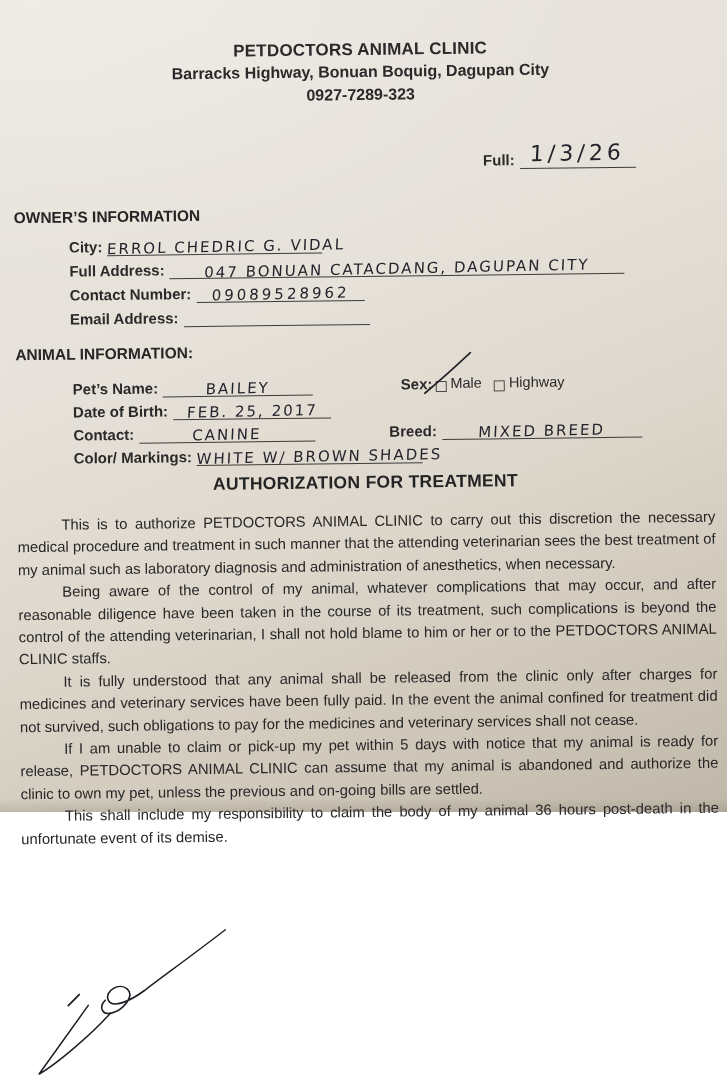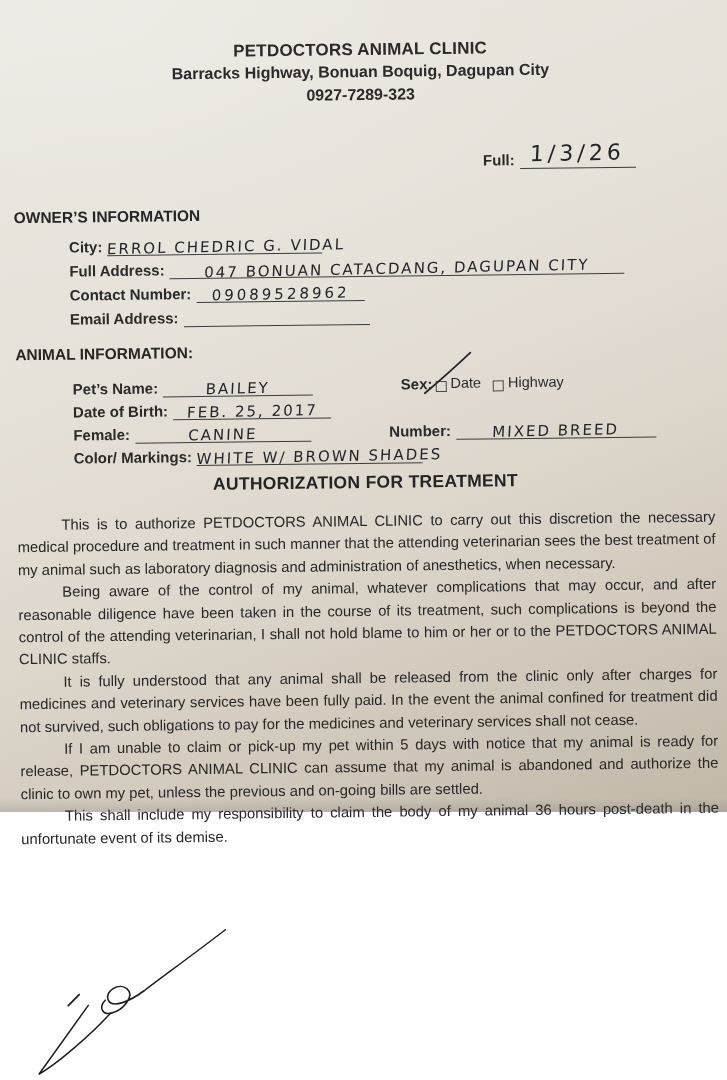--- a/index.html
+++ b/index.html
@@ -113,42 +113,42 @@
     <div class="heading" style="left:15px; top:342px;">ANIMAL INFORMATION:</div>
 
     <div class="row" style="left:72px; top:378px;">
       <span class="lbl">Pet’s Name:</span>
       <span class="fill" style="width:150px;"><span class="hw">BAILEY</span></span>
     </div>
 
     <div class="row" style="left:400px; top:376px;">
       <span class="lbl" style="padding-right:1px;text-align:right;">Sex:</span>
       <span class="checkbox"></span>
-      <span class="sexword">Date</span>
+      <span class="sexword">Male</span>
       <span style="width:10px;"></span>
       <span class="checkbox"></span>
       <span class="sexword">Highway</span>
     </div>
 
     <svg class="mark" style="left:420px; top:348px;" width="64" height="50" viewBox="0 0 64 50">
       <path d="M4,46 Q26,28 50,6" fill="none" stroke="#22222a" stroke-width="1.7" stroke-linecap="round"></path>
     </svg>
 
     <div class="row" style="left:72px; top:401px;">
       <span class="lbl">Date of Birth:</span>
       <span class="fill" style="width:158px;"><span class="hw">FEB. 25, 2017</span></span>
     </div>
 
     <div class="row" style="left:72px; top:424px;">
-      <span class="lbl">Female:</span>
+      <span class="lbl">Contact:</span>
       <span class="fill" style="width:176px;"><span class="hw">CANINE</span></span>
     </div>
 
     <div class="row" style="left:388px; top:424px;">
-      <span class="lbl">Number:</span>
+      <span class="lbl">Breed:</span>
       <span class="fill" style="width:200px;"><span class="hw">MIXED BREED</span></span>
     </div>
 
     <div class="row" style="left:72px; top:447px;">
       <span class="lbl">Color/ Markings:</span>
       <span class="fill" style="width:226px;"><span class="hw">WHITE W/ BROWN SHADES</span></span>
     </div>
 
     <div class="title" style="top:472px;">AUTHORIZATION FOR TREATMENT</div>
 

